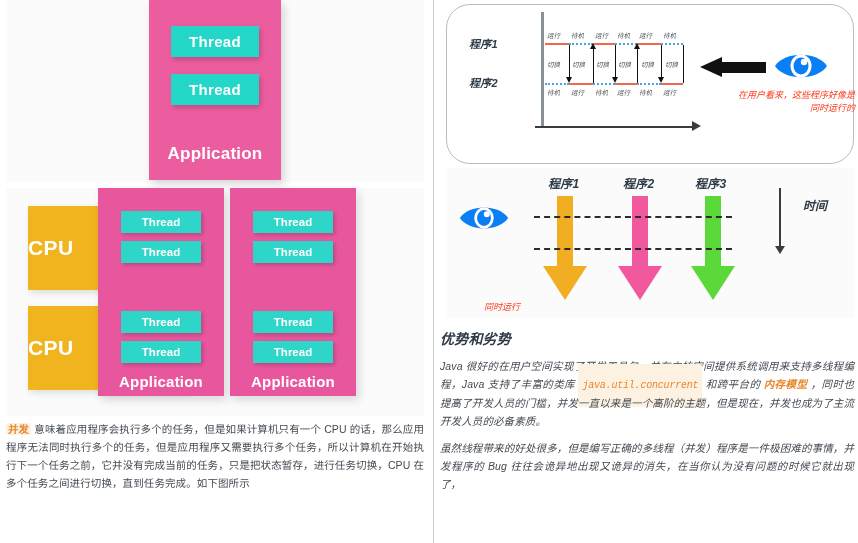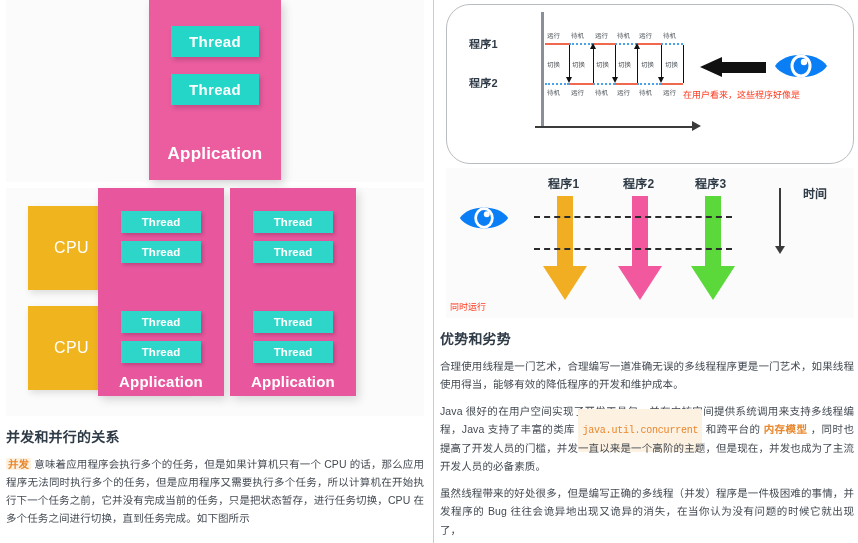--- a/index.html
+++ b/index.html
@@ -8,21 +8,21 @@
     width:858px;height:543px;overflow:hidden;
     background:#ffffff;
     font-family:"Liberation Sans","DejaVu Sans",sans-serif;
     color:#41464b;
     -webkit-font-smoothing:antialiased;
   }
   .page{position:relative;width:858px;height:543px;display:flex;}
   .col{position:relative;height:543px;box-sizing:border-box;}
   .col-left{width:432px;padding:0 6px 0 6px;}
   .col-divider{width:1px;background:#c9ccd0;height:543px;flex:0 0 1px;margin-left:3px;}
-  .col-right{width:424px;padding:0 4px 0 6px;}
+  .col-right{width:424px;padding:0 4px 0 6px;font-style:italic;}
 
   
   p.body-text{
     font-size:10.5px;line-height:1.72;color:#434a52;margin:0 0 9px 0;
     letter-spacing:.1px;text-align:justify;
   }
   h3.section-title{
     font-size:14px;font-weight:bold;color:#2f3b47;margin:10px 0 9px 0;
     letter-spacing:.2px;
   }
@@ -59,21 +59,21 @@
 
   
   .fig-cpu{
     position:relative;width:100%;height:228px;background:#fbfbfb;margin:6px 0 4px 0;
   }
   .cpu-block{
     position:absolute;width:162px;height:84px;background:#f0b41f;
     box-shadow:2px 3px 7px rgba(0,0,0,.12);
     display:flex;align-items:center;
   }
-  .cpu-label{color:#ffffff;font-size:16px;font-weight:normal;margin-left:26px;letter-spacing:.4px;}
+  .cpu-label{color:#ffffff;font-size:21px;font-weight:bold;letter-spacing:.4px;}
   .cpu-1{left:22px;top:18px;}
   .cpu-2{left:22px;top:118px;}
   .app-col{
     position:absolute;top:0;width:126px;height:208px;background:#e8579e;
     box-shadow:3px 4px 9px rgba(0,0,0,.14);
   }
   .app-col.a1{left:92px;}
   .app-col.a2{left:224px;}
   .app-col .app-label{bottom:6px;font-size:15px;}
   .thread-sm{
@@ -122,21 +122,21 @@
   .big-arrow{position:absolute;left:253px;top:52px;width:66px;height:20px;}
   .big-arrow .shaft{position:absolute;right:0;top:5px;width:46px;height:11px;background:#111111;}
   .big-arrow .head{
     position:absolute;left:0;top:0;width:0;height:0;
     border-top:10px solid transparent;border-bottom:10px solid transparent;border-right:22px solid #111111;
   }
   .eye-wrap{position:absolute;}
   .eye{position:relative;}
   .eye svg{display:block;}
   .eye-caption{
-    position:absolute;color:#fe3b1f;font-size:9px;line-height:1.45;text-align:left;white-space:nowrap;
+    position:absolute;color:#fe3b1f;font-size:9px;line-height:1.45;text-align:right;white-space:nowrap;
   }
 
   
   .fig-parallel{position:relative;width:408px;height:150px;margin:2px 0 6px 6px;background:#fbfbfb;}
   .pg-label{position:absolute;font-size:12px;font-weight:bold;color:#2f3b47;letter-spacing:.3px;}
   .big-down-arrow{position:absolute;width:44px;height:104px;}
   .big-down-arrow .stem{position:absolute;left:14px;top:0;width:16px;height:72px;}
   .big-down-arrow .tip{
     position:absolute;left:0;top:70px;width:0;height:0;
     border-left:22px solid transparent;border-right:22px solid transparent;border-top:34px solid;
@@ -186,21 +186,20 @@
 
       <div class="app-col a2">
         <div class="thread-sm t-r1">Thread</div>
         <div class="thread-sm t-r2">Thread</div>
         <div class="thread-sm t-r3">Thread</div>
         <div class="thread-sm t-r4">Thread</div>
         <div class="app-label">Application</div>
       </div>
     </div>
 
-    <h3 class="section-title">并发和并行的关系</h3>
 
     <p class="body-text">
       <span class="hl-orange">并发</span>
       <span>意味着应用程序会执行多个的任务，但是如果计算机只有一个 CPU 的话，那么应用程序无法同时执行多个的任务，但是应用程序又需要执行多个任务，所以计算机在开始执行下一个任务之前，它并没有完成当前的任务，只是把状态暂存，进行任务切换，CPU 在多个任务之间进行切换，直到任务完成。如下图所示</span>
     </p>
   </div>
 
   <div class="col-divider"></div>
 
   <div class="col col-right">
@@ -278,20 +277,21 @@
           <svg width="56" height="34" viewBox="0 0 56 34" aria-hidden="true">
             <path d="M2 17 C 12 2, 44 2, 54 17 C 44 32, 12 32, 2 17 Z" fill="#0a7ef5"></path>
             <ellipse cx="28" cy="17" rx="10.5" ry="11.5" fill="#ffffff"></ellipse>
             <ellipse cx="28" cy="17" rx="7.5" ry="8.5" fill="#0a7ef5"></ellipse>
             <circle cx="31" cy="13" r="3.2" fill="#ffffff"></circle>
           </svg>
         </div>
       </div>
 
       <div class="eye-caption" style="left:236px;top:84px;width:172px;">在用户看来，这些程序好像是</div>
+      <div class="eye-caption" style="left:236px;top:97px;width:172px;">同时运行的</div>
     </div>
 
 
     <div class="fig-parallel">
 
       <div class="eye-wrap" style="left:12px;top:34px;">
         <svg width="52" height="32" viewBox="0 0 56 34" aria-hidden="true">
           <path d="M2 17 C 12 2, 44 2, 54 17 C 44 32, 12 32, 2 17 Z" fill="#0a7ef5"></path>
           <ellipse cx="28" cy="17" rx="10.5" ry="11.5" fill="#ffffff"></ellipse>
           <ellipse cx="28" cy="17" rx="7.5" ry="8.5" fill="#0a7ef5"></ellipse>
@@ -317,26 +317,25 @@
         <div class="tip" style="border-top-color:#5bd83a;"></div>
       </div>
 
       <div class="dash-line" style="left:88px;top:48px;width:198px;"></div>
       <div class="dash-line" style="left:88px;top:80px;width:198px;"></div>
 
       <div class="time-axis" style="left:327px;top:20px;">
         <div class="tline"></div>
         <div class="ttip"></div>
       </div>
-      <div class="time-label" style="left:345px;top:16px;padding-left:12px;">时间</div>
+      <div class="time-label" style="left:345px;top:28px;padding-left:12px;">时间</div>
     </div>
 
     <h3 class="section-title" style="">优势和劣势</h3>
 
-    <p class="body-text">合理使用线程是一门艺术，合理编写一道准确无误的多线程程序更是一门艺术，如果线程使用得当，能够有效的降低程序的开发和维护成本。</p>
 
     <p class="body-text">
       <span>Java 很好的在用户空间实现了开发工具包，并在内核空间提供系统调用来支持多线程编程，Java 支持了丰富的类库</span>
       <span class="code-inline">java.util.concurrent</span>
       <span>和跨平台的</span>
       <span class="hl-orange-plain">内存模型</span>
       <span>，同时也提高了开发人员的门槛，并发一直以来是一个高阶的主题，但是现在，并发也成为了主流开发人员的必备素质。</span>
     </p>
 
     <p class="body-text">

